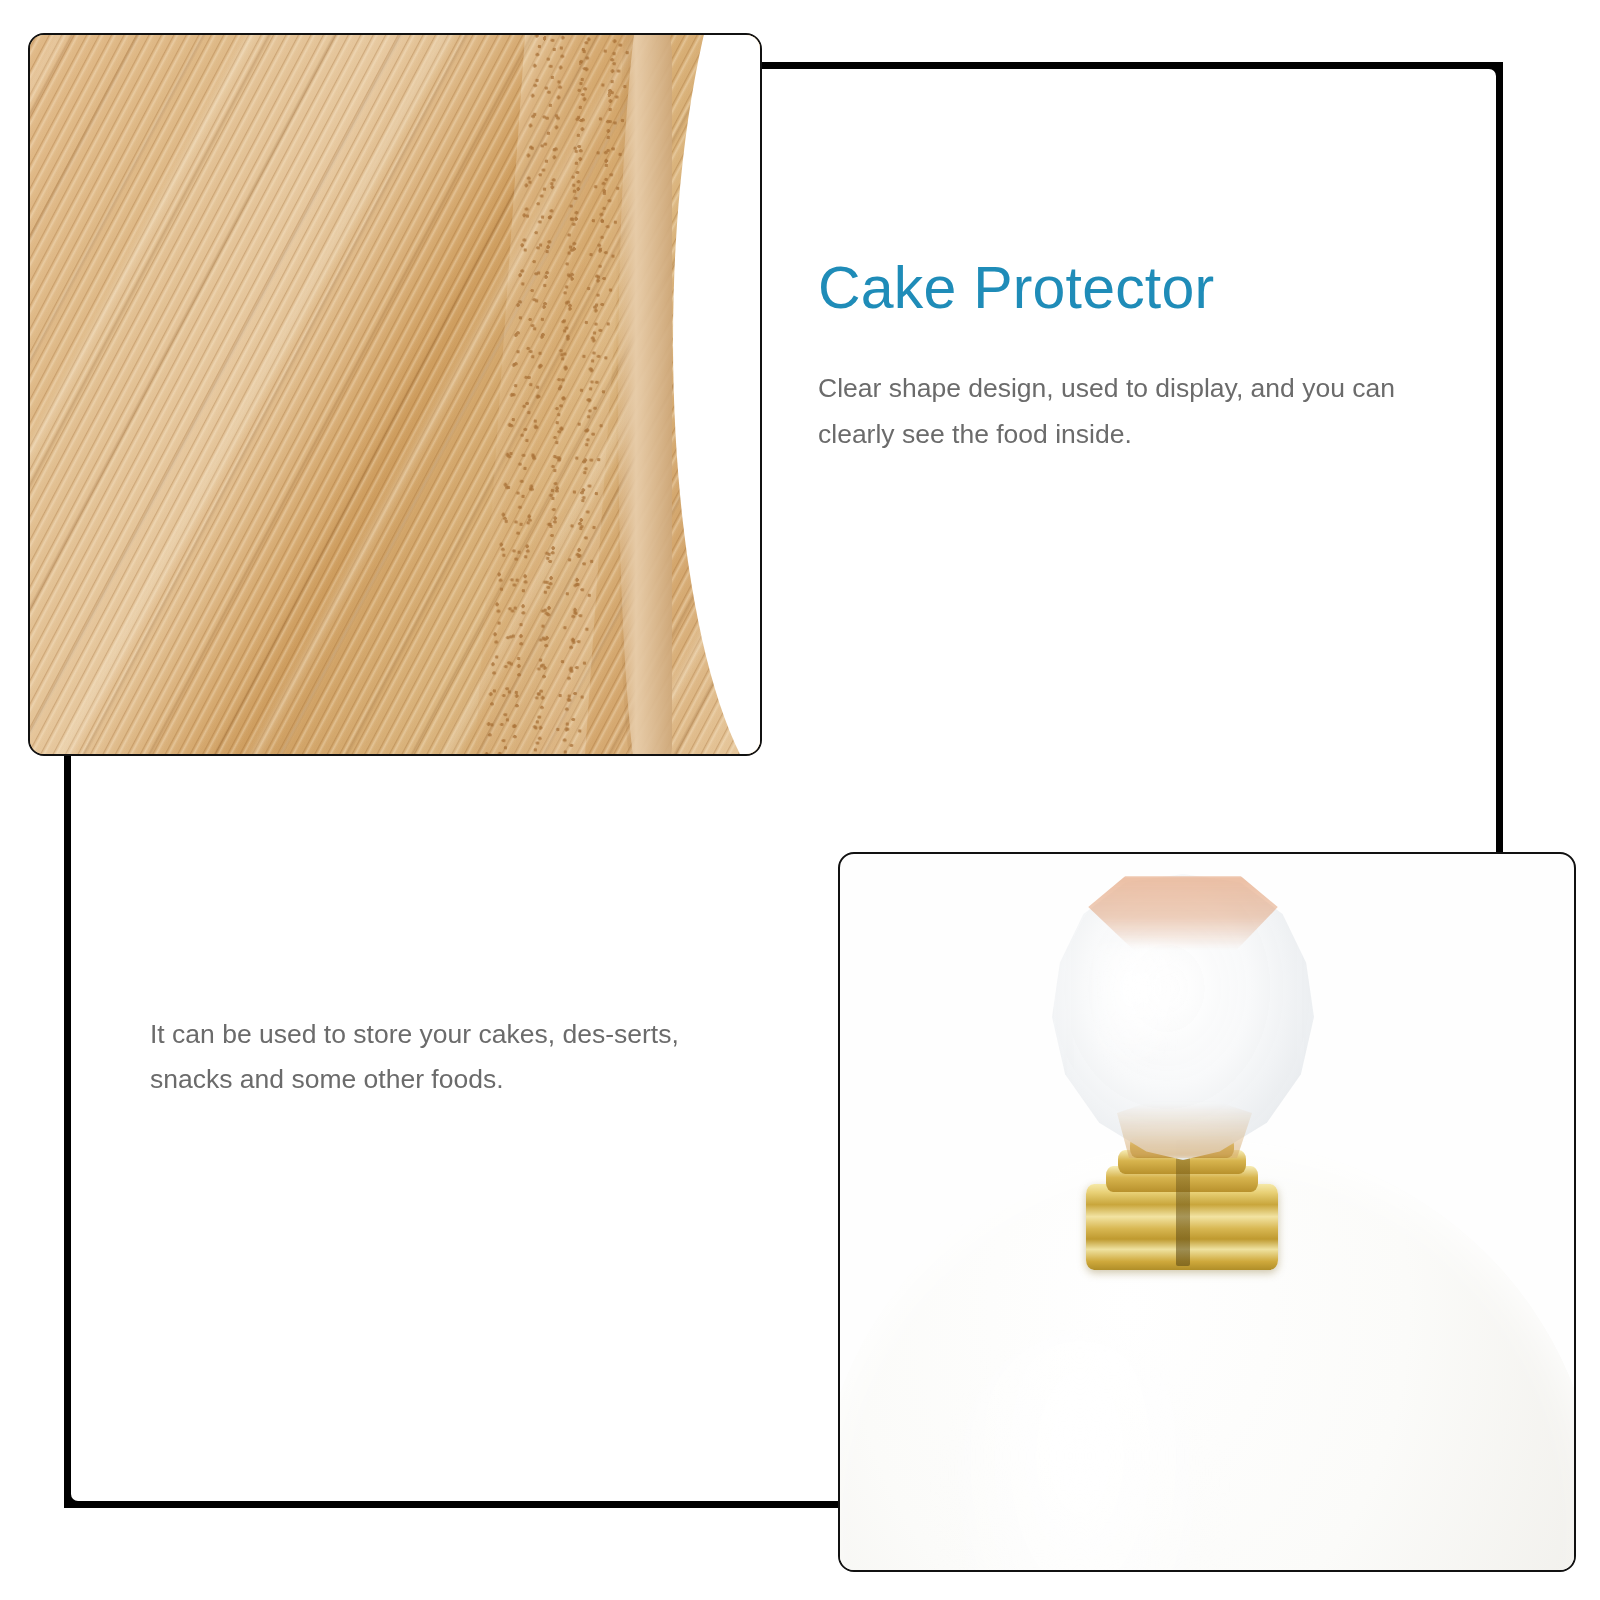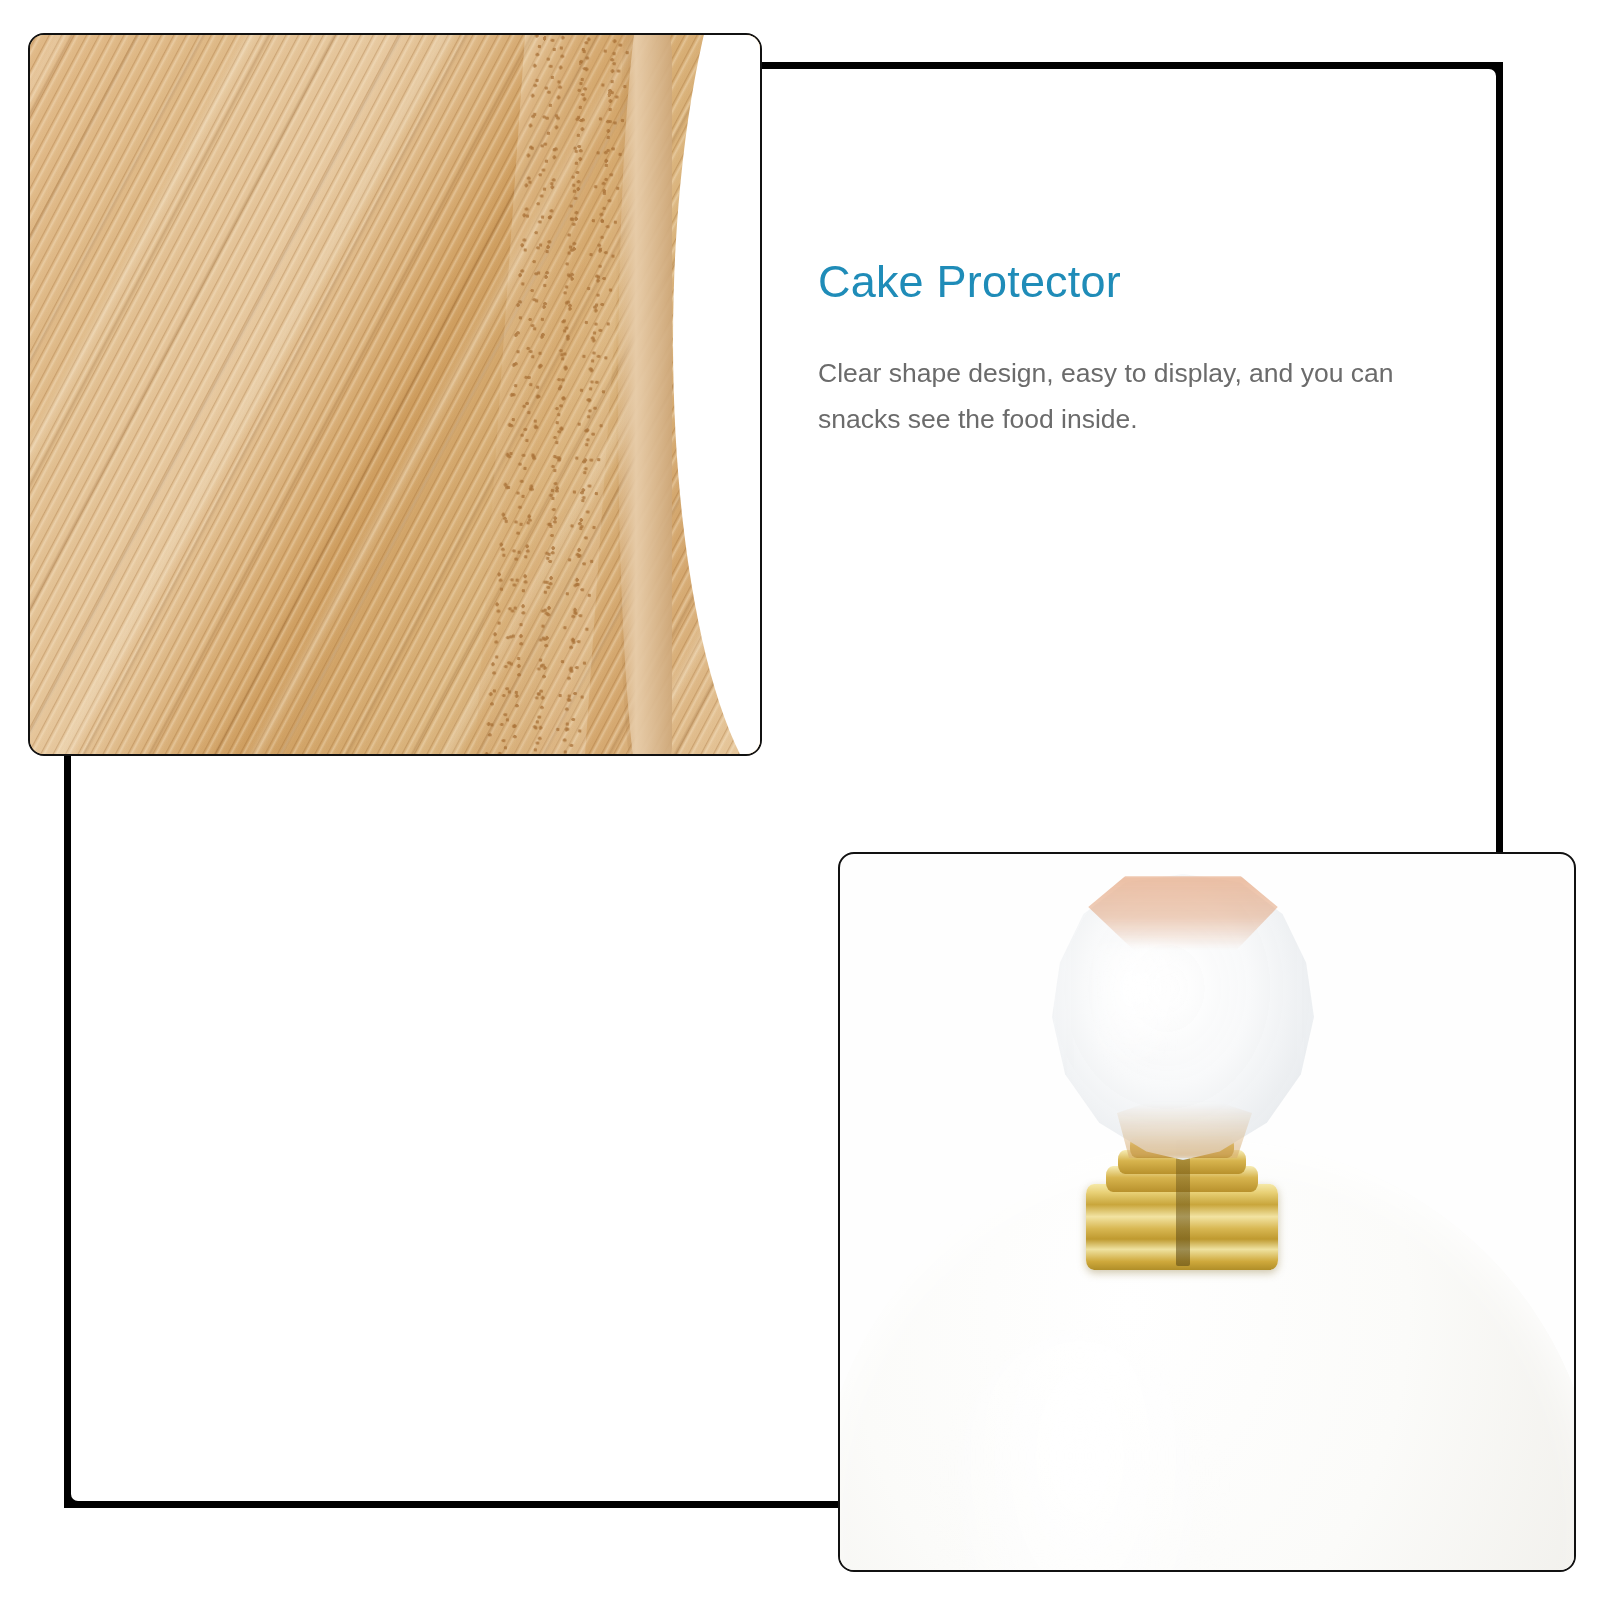--- a/index.html
+++ b/index.html
@@ -193,21 +193,21 @@
     position:absolute;left:254px;top:90px;width:96px;height:128px;
     background:radial-gradient(ellipse at 40% 35%, rgba(255,255,255,.98), rgba(255,255,255,0) 72%);
     filter:blur(6px);
   }
 
   
   .block{position:absolute;}
   #text-block-top{left:818px;top:258px;width:620px;}
   #text-block-bottom{left:150px;top:1012px;width:600px;}
   .headline{
-    color:#1f8cb8;font-size:45px;font-weight:400;letter-spacing:.2px;
+    color:#1f8cb8;font-size:59px;font-weight:400;letter-spacing:.2px;
     line-height:1.05;margin:0 0 46px 0;white-space:nowrap;
   }
   .body{
     color:#6b6b6b;font-size:26.5px;font-weight:400;line-height:1.72;margin:0;
   }
   #text-block-bottom .headline{font-size:60px;margin-bottom:56px;}
   #text-block-bottom .body{line-height:1.70;}
 </style>
 </head>
 <body>
@@ -243,19 +243,20 @@
     <div class="gold-seam"></div>
     <div class="crystal"></div>
     <div class="crystal-facets"></div>
     <div class="crystal-top-tint"></div>
     <div class="crystal-bottom-tint"></div>
     <div class="crystal-highlight"></div>
   </div>
 
   <div class="block" id="text-block-top">
     <h1 class="headline">Cake Protector</h1>
-    <p class="body">Clear shape design, easy to display, and you can snacks see the food inside.</p>
+    <p class="body">Clear shape design, used to display, and you can clearly see the food inside.</p>
   </div>
 
   <div class="block" id="text-block-bottom">
+    <p class="body">It can be used to store your cakes, des-serts, snacks and some other foods.</p>
   </div>
 
 </div>
 
 </body></html>

